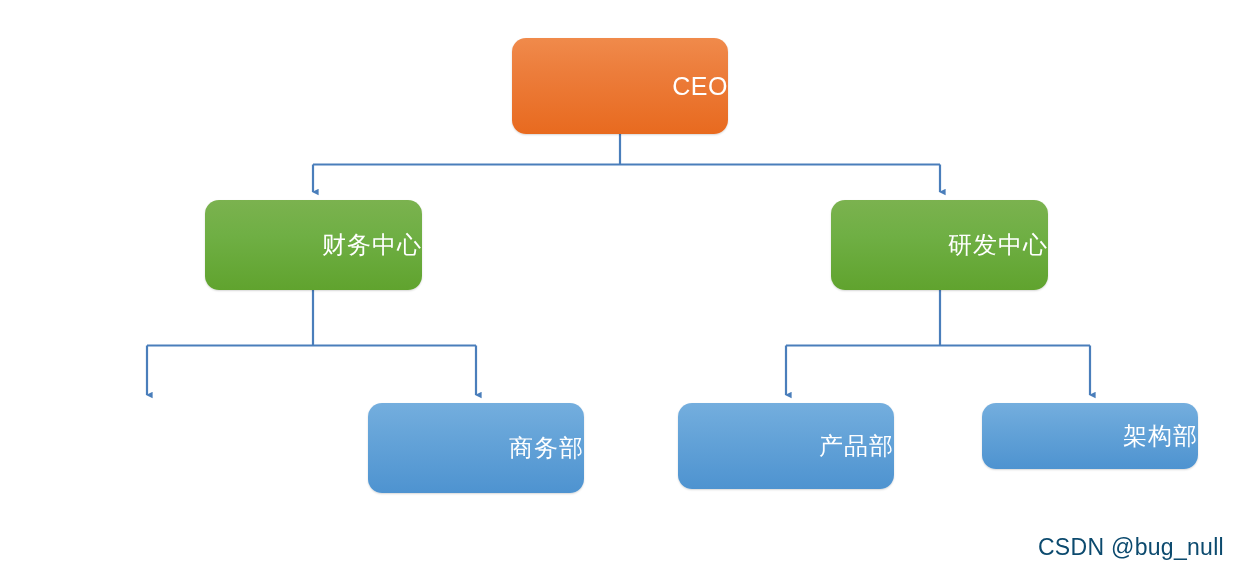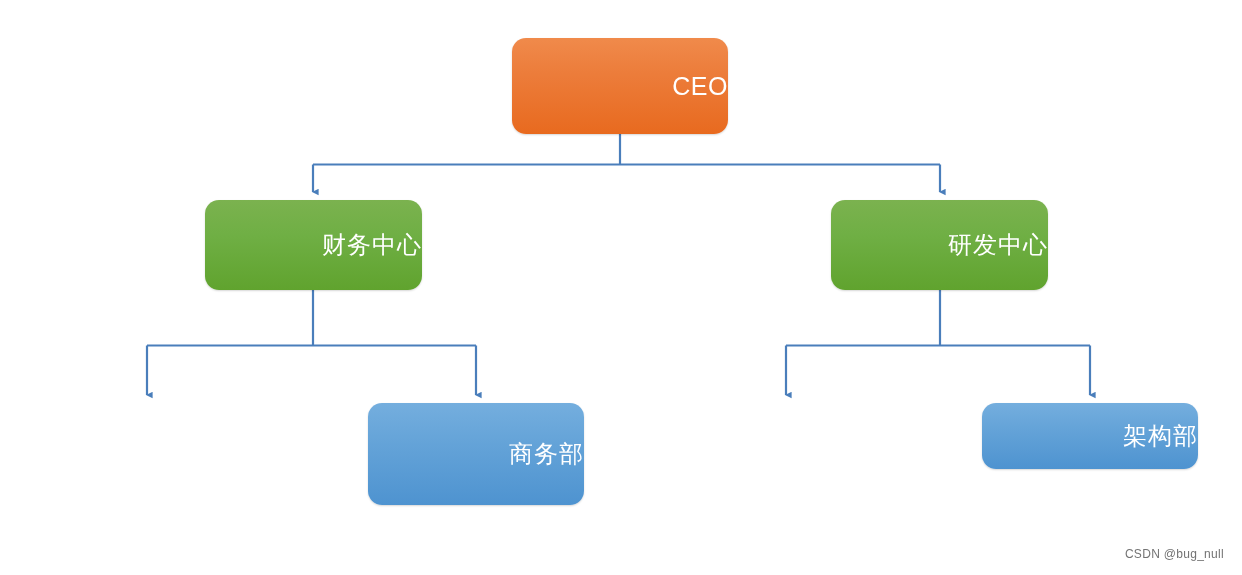--- a/index.html
+++ b/index.html
@@ -65,22 +65,22 @@
     box-shadow: 0 1px 2px rgba(0,0,0,0.16);
   }
   .node-blue .node-label {
     font-size: 24px;
     letter-spacing: 1px;
   }
   .watermark {
     position: absolute;
     right: 18px;
     bottom: 14px;
-    font-size: 12px;
-    color: #737373;
+    font-size: 23px;
+    color: #0c4a6e;
     letter-spacing: 0.3px;
     white-space: nowrap;
   }
 </style>
 </head>
 <body>
 
 <div id="canvas">
 
   <svg id="connectors" width="1242" height="575" viewBox="0 0 1242 575" xmlns="http://www.w3.org/2000/svg">
@@ -115,24 +115,27 @@
 
   <div class="node node-green" style="left:205px; top:200px; width:217px; height:90px;">
     <span class="node-label">财务中心</span>
   </div>
 
   <div class="node node-green" style="left:831px; top:200px; width:217px; height:90px;">
     <span class="node-label">研发中心</span>
   </div>
 
 
-  <div class="node node-blue" style="left:368px; top:403px; width:216px; height:102px;">
+  <div class="node node-blue" style="left:368px; top:403px; width:216px; height:90px;">
     <span class="node-label">商务部</span>
   </div>
 
+  <div class="node node-blue" style="left:678px; top:403px; width:216px; height:86px;">
+    <span class="node-label">产品部</span>
+  </div>
 
   <div class="node node-blue" style="left:982px; top:403px; width:216px; height:66px;">
     <span class="node-label">架构部</span>
   </div>
 
   <div class="watermark">CSDN @bug_null</div>
 
 </div>
 
 </body></html>

